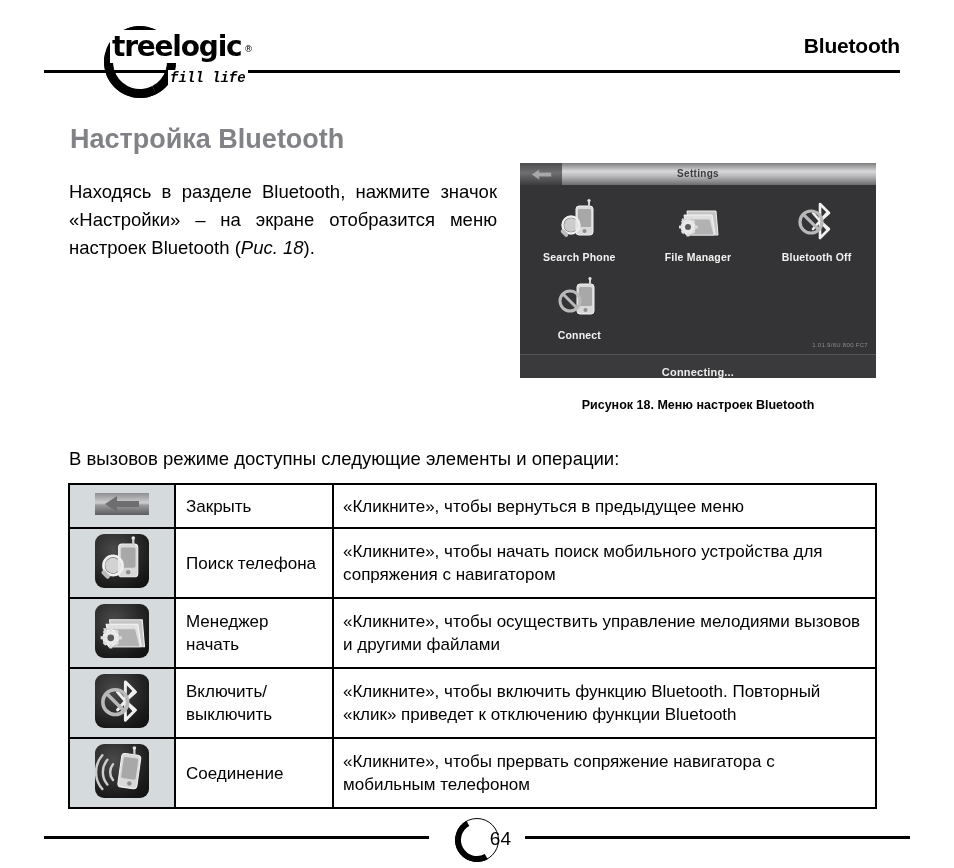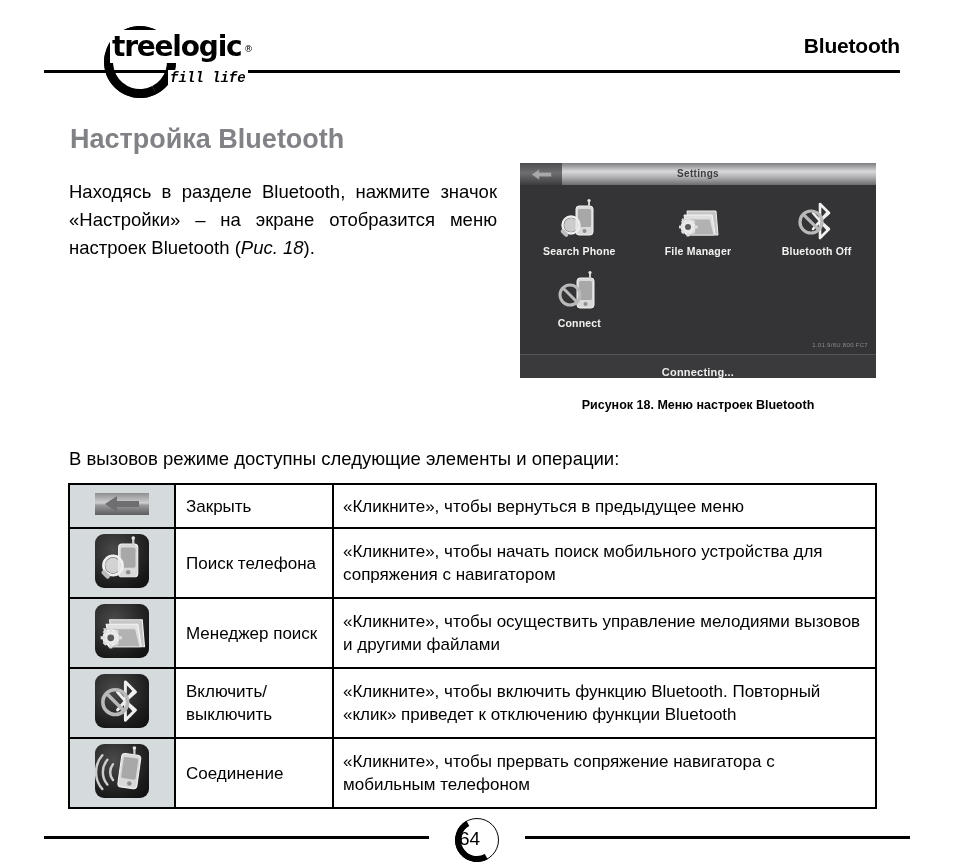--- a/index.html
+++ b/index.html
@@ -176,20 +176,21 @@
     flex-direction: column;
     align-items: center;
     justify-content: flex-start;
     padding-top: 6px;
   }
   .device-item .ico {
     width: 48px; height: 48px;
     display: block;
   }
   .device-item .lbl {
+    margin-top: 6px;
     font-size: 10.5px;
     font-weight: bold;
     color: #f2f2f2;
     letter-spacing: 0.2px;
     text-align: center;
   }
   #device-version {
     position: absolute;
     right: 8px; bottom: 6px;
     font-size: 6px;
@@ -289,24 +290,24 @@
   #footer-arc {
     position: absolute; inset: 0;
     border-radius: 50%;
     border: 6px solid transparent;
     border-bottom-color: #000;
     border-left-color: #000;
     transform: rotate(16deg);
   }
   #page-number {
     position: absolute;
-    left: 4px; top: 0;
+    left: 12px; top: 0;
     width: 44px; height: 44px;
     line-height: 42px;
-    text-align: left;
+    text-align: right;
     font-size: 19px;
     color: #000;
     background: transparent;
     z-index: 3;
   }
 </style>
 </head>
 <body>
 
 <div id="header">
@@ -492,21 +493,21 @@
               <rect x="5" y="28.6" width="4" height="2.8"></rect>
               <rect x="19.8" y="28.6" width="4" height="2.8"></rect>
               <rect x="7.2" y="23.2" width="3.5" height="2.6" transform="rotate(-45 9 24.5)"></rect>
               <rect x="17.5" y="33.8" width="3.5" height="2.6" transform="rotate(-45 19.2 35)"></rect>
               <rect x="17.5" y="23.2" width="3.5" height="2.6" transform="rotate(45 19.2 24.5)"></rect>
               <rect x="7.2" y="33.8" width="3.5" height="2.6" transform="rotate(45 9 35)"></rect>
             </g>
           </svg>
         </span>
       </td>
-      <td class="col-name">Менеджер поиск</td>
+      <td class="col-name">Менеджер начать</td>
       <td class="col-desc">«Кликните», чтобы осуществить управление мелодиями вызовов и другими файлами</td>
     </tr>
 
     <tr>
       <td class="col-icon">
         <span class="icon-tile">
           <svg viewBox="0 0 48 48">
             <path d="M27 7 L36 16 L27 24 L27 7 Z M27 24 L36 32 L27 41 L27 24 Z" fill="none" stroke="#f0f0f0" stroke-width="2.6" stroke-linejoin="round"></path>
             <path d="M20 16 L34 32 M20 32 L34 16" fill="none" stroke="#f0f0f0" stroke-width="2.6" stroke-linecap="round"></path>
             <circle cx="18" cy="25" r="11" fill="none" stroke="#b9b9b9" stroke-width="3.2"></circle>

